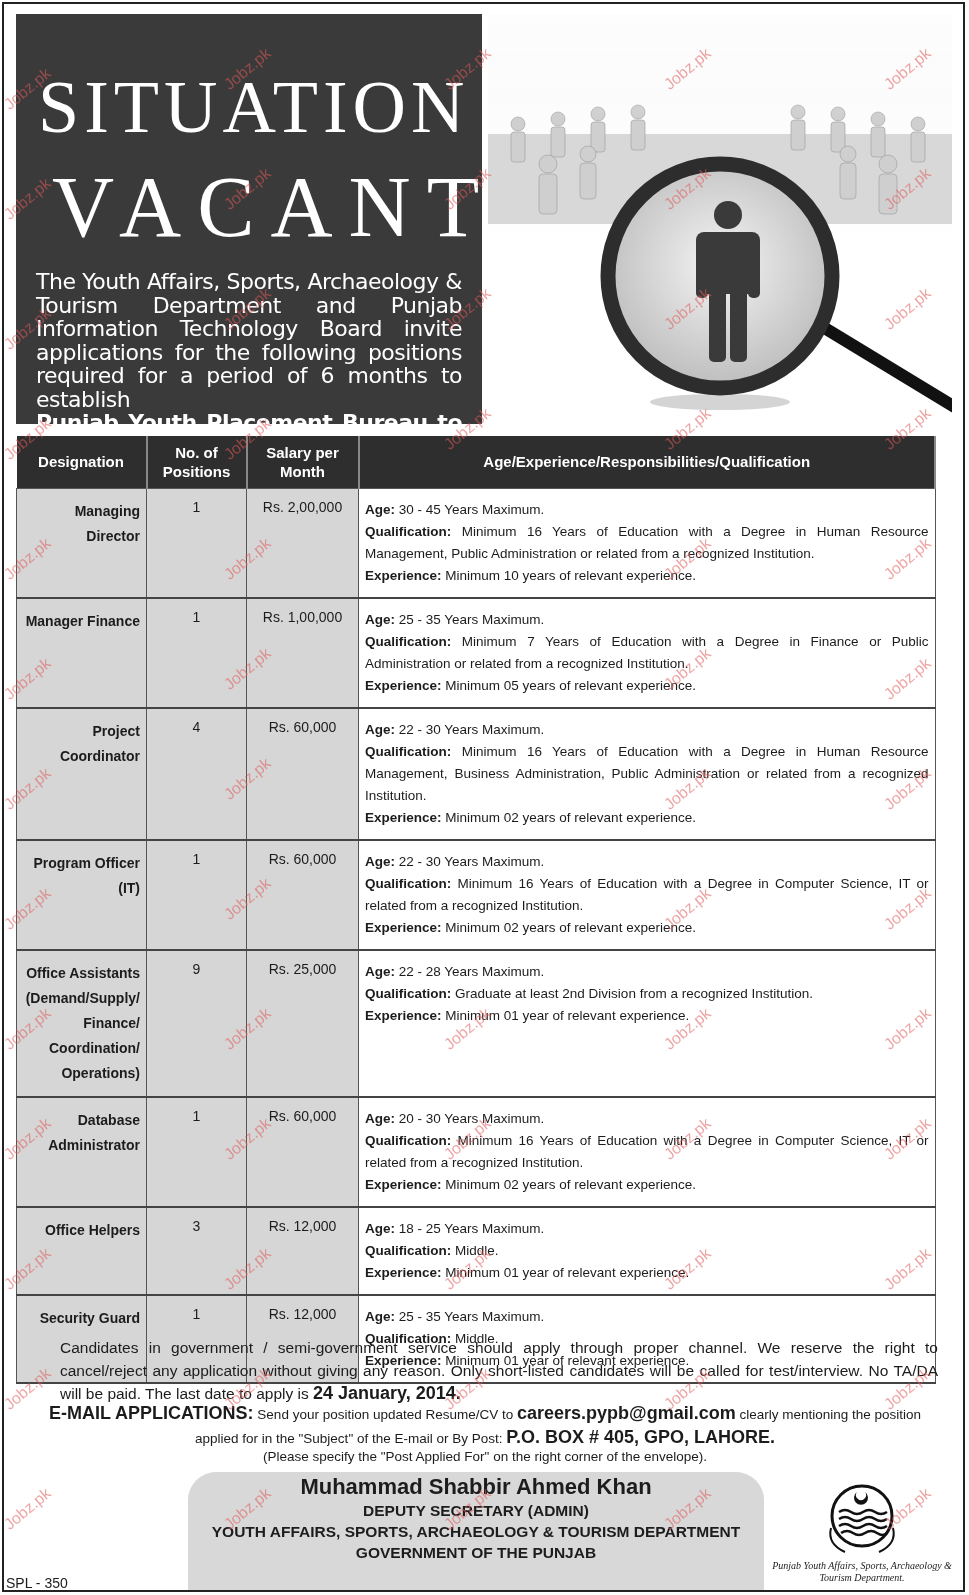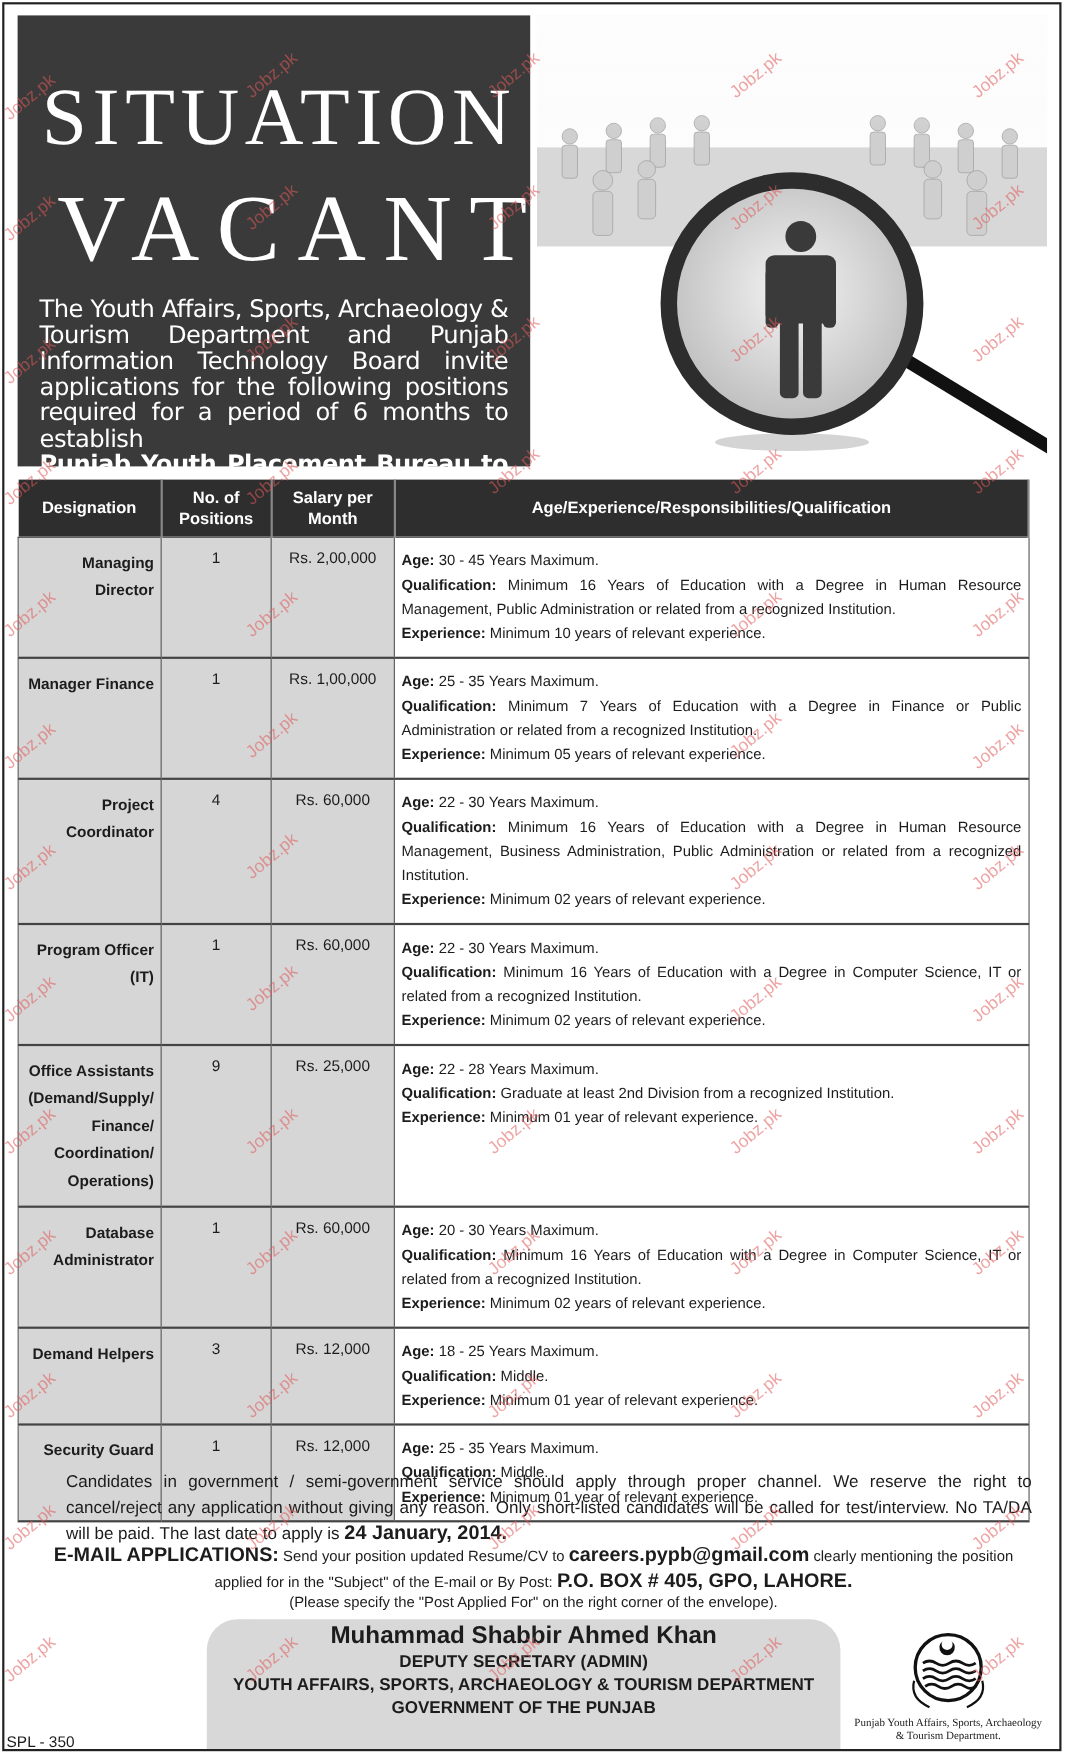--- a/index.html
+++ b/index.html
@@ -25,21 +25,21 @@
   .notice { position: absolute; left: 18px; top: 1336px; width: 920px; font-size: 15.5px; line-height: 23px; text-align: justify; padding-left: 42px; }
   .notice .date { font-weight: bold; font-size: 18px; }
   .email { position: absolute; left: 40px; top: 1402px; width: 890px; text-align: center; font-size: 13.5px; line-height: 22px; }
   .email .big { font-weight: bold; font-size: 18px; }
   .note { position: absolute; left: 40px; top: 1449px; width: 890px; text-align: center; font-size: 13.5px; }
   .sig { position: absolute; left: 188px; top: 1472px; width: 576px; height: 118px; background: #d8d8d8; border-radius: 28px 28px 0 0; text-align: center; }
   .sig .name { font-weight: bold; font-size: 22px; margin-top: 2px; }
   .sig .l { font-weight: bold; font-size: 15.5px; line-height: 21px; }
   .spl { position: absolute; left: 6px; top: 1575px; font-size: 14px; }
   .logo { position: absolute; left: 772px; top: 1478px; width: 180px; text-align: center; }
-  .logo .cap { font-family: "Liberation Serif", serif; font-size: 10px; line-height: 12px; }
+  .logo .cap { font-family: "Liberation Serif", serif; font-size: 10px; line-height: 12px; font-style: italic; }
   .wm { position: absolute; color: #e05a5a; opacity: 0.55; font-size: 16px; transform: rotate(-40deg); pointer-events: none; }
 </style>
 </head>
 <body>
 
 <div class="frame"></div>
 
 <div class="hero">
   <div class="t1">SITUATION</div>
   <div class="t2">VACANT</div>
@@ -172,21 +172,21 @@
         <td class="des">Database Administrator</td>
         <td class="num">1</td>
         <td class="sal">Rs. 60,000</td>
         <td class="det">
           <p><b>Age:</b> <span>20 - 30 Years Maximum.</span></p>
           <p><b>Qualification:</b> <span>Minimum 16 Years of Education with a Degree in Computer Science, IT or related from a recognized Institution.</span></p>
           <p><b>Experience:</b> <span>Minimum 02 years of relevant experience.</span></p>
         </td>
       </tr>
       <tr>
-        <td class="des">Demand Helpers</td>
+        <td class="des">Office Helpers</td>
         <td class="num">3</td>
         <td class="sal">Rs. 12,000</td>
         <td class="det">
           <p><b>Age:</b> <span>18 - 25 Years Maximum.</span></p>
           <p><b>Qualification:</b> <span>Middle.</span></p>
           <p><b>Experience:</b> <span>Minimum 01 year of relevant experience.</span></p>
         </td>
       </tr>
       <tr>
         <td class="des">Security Guard</td>

